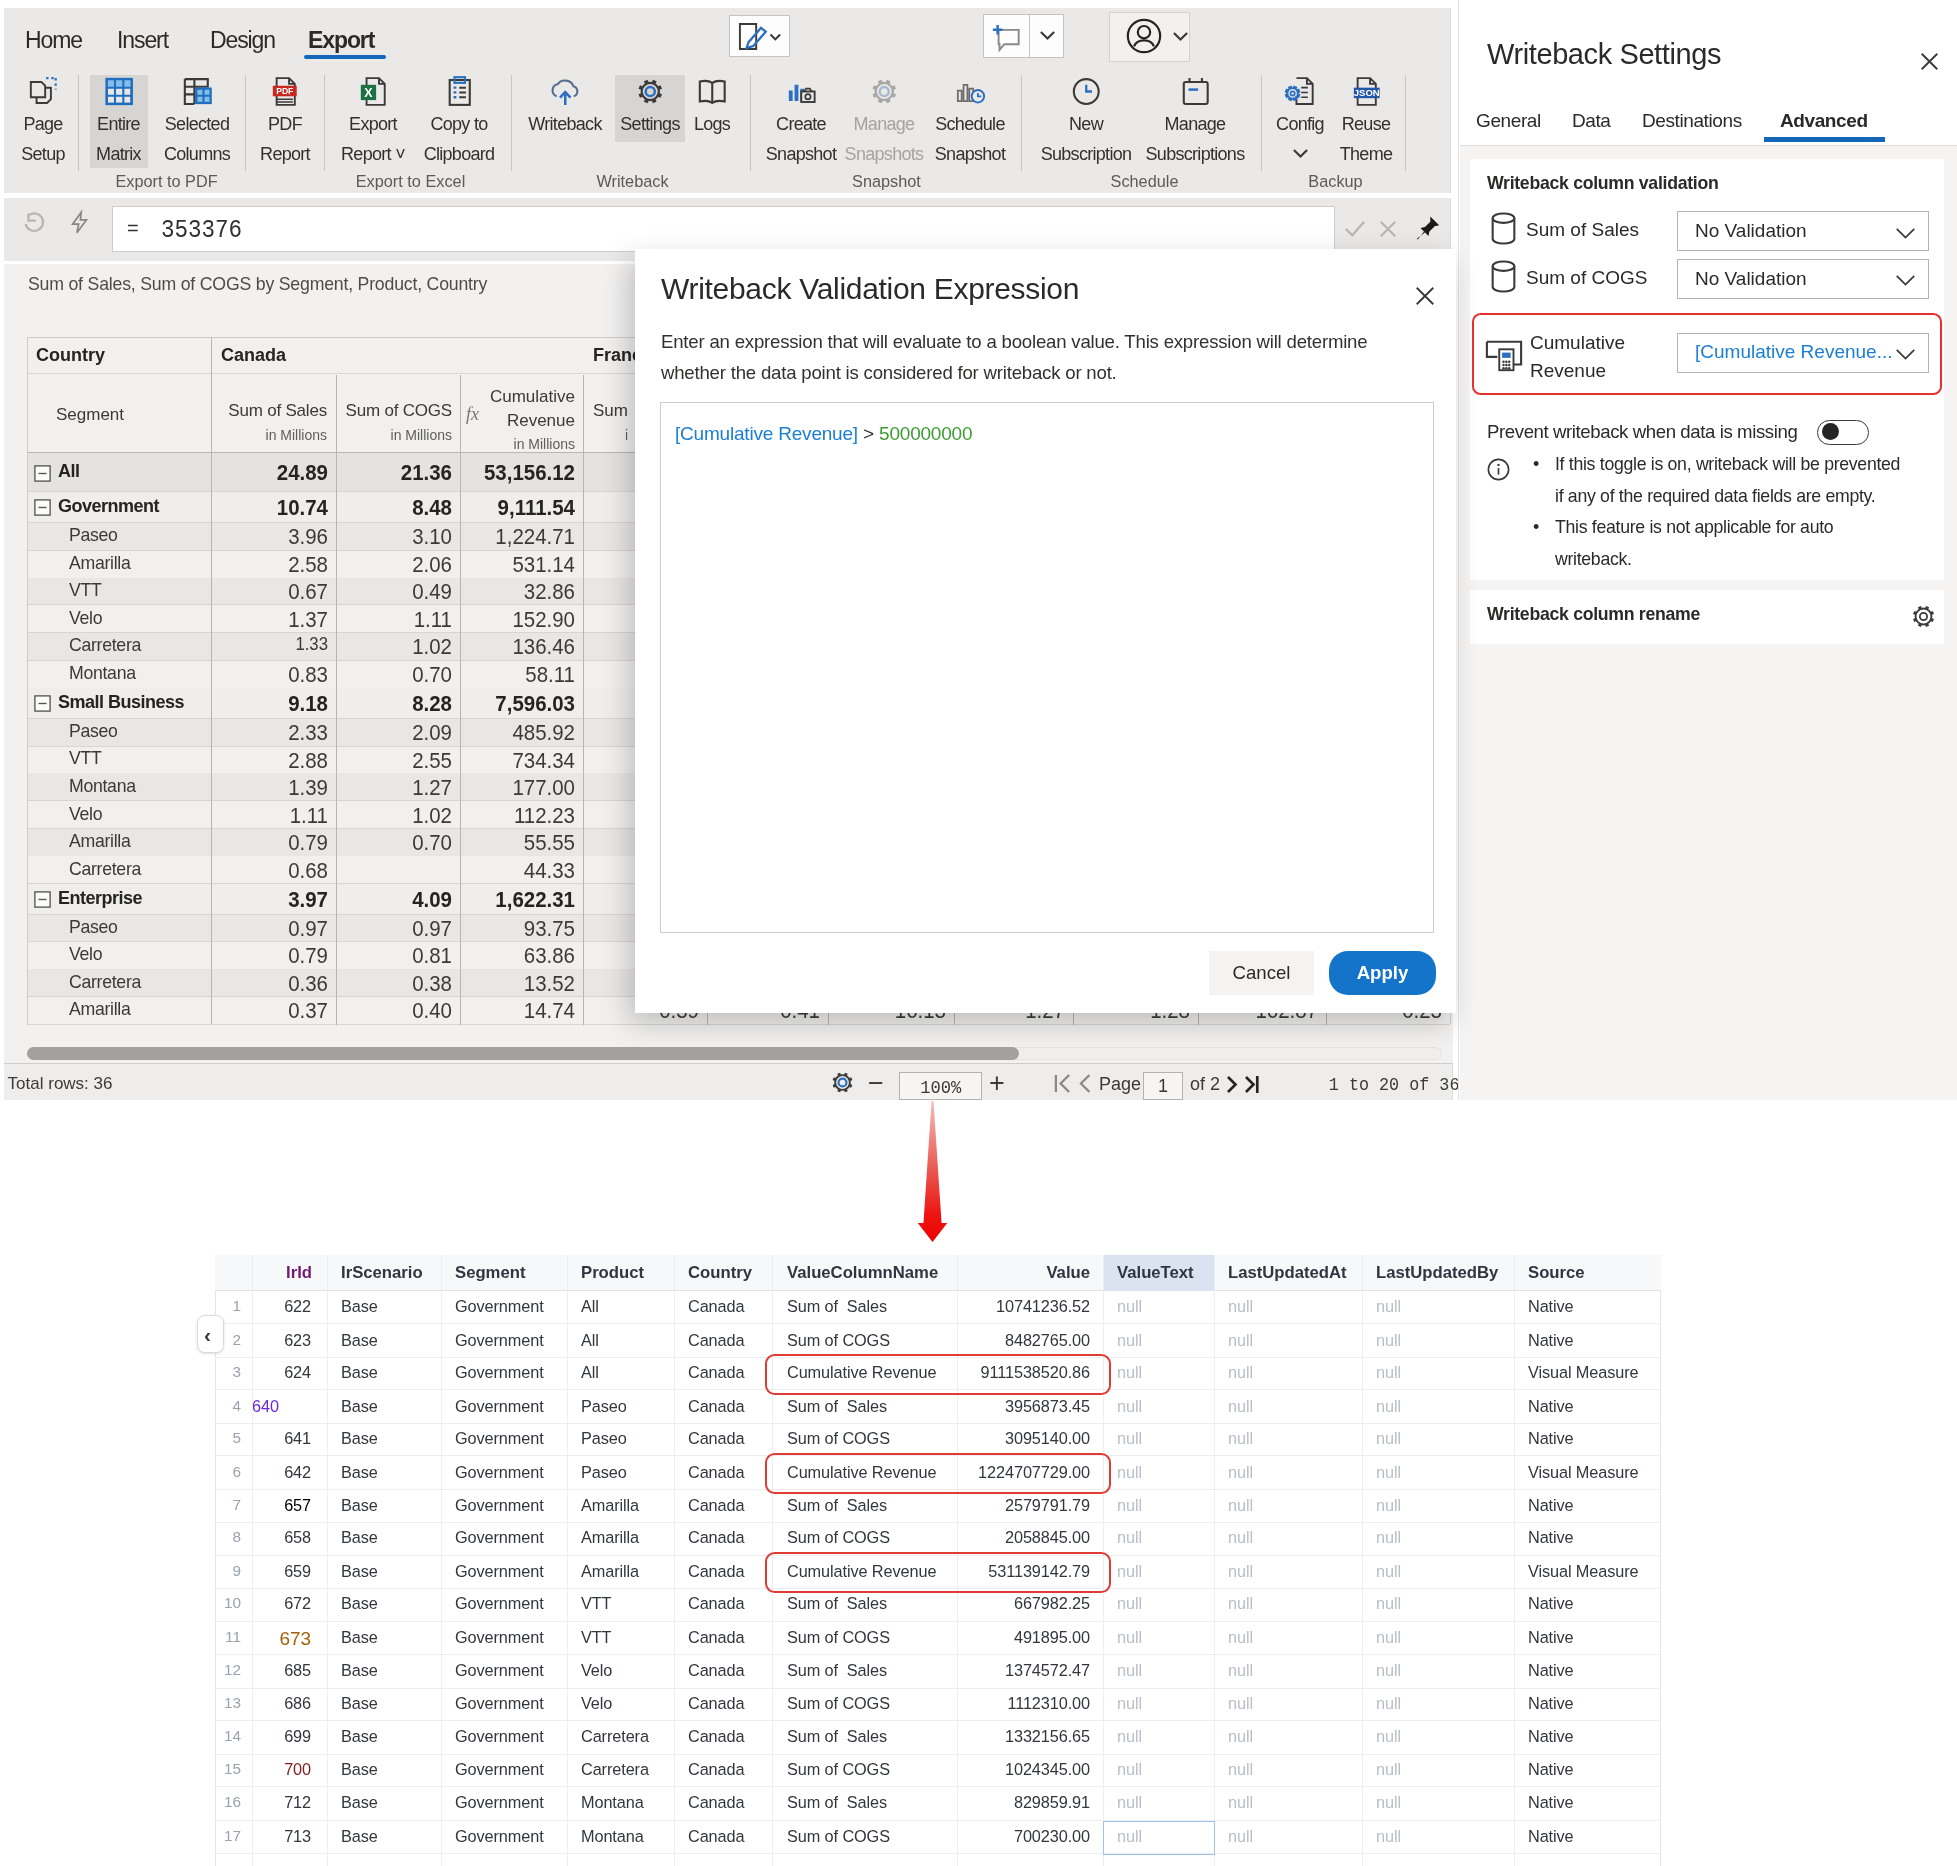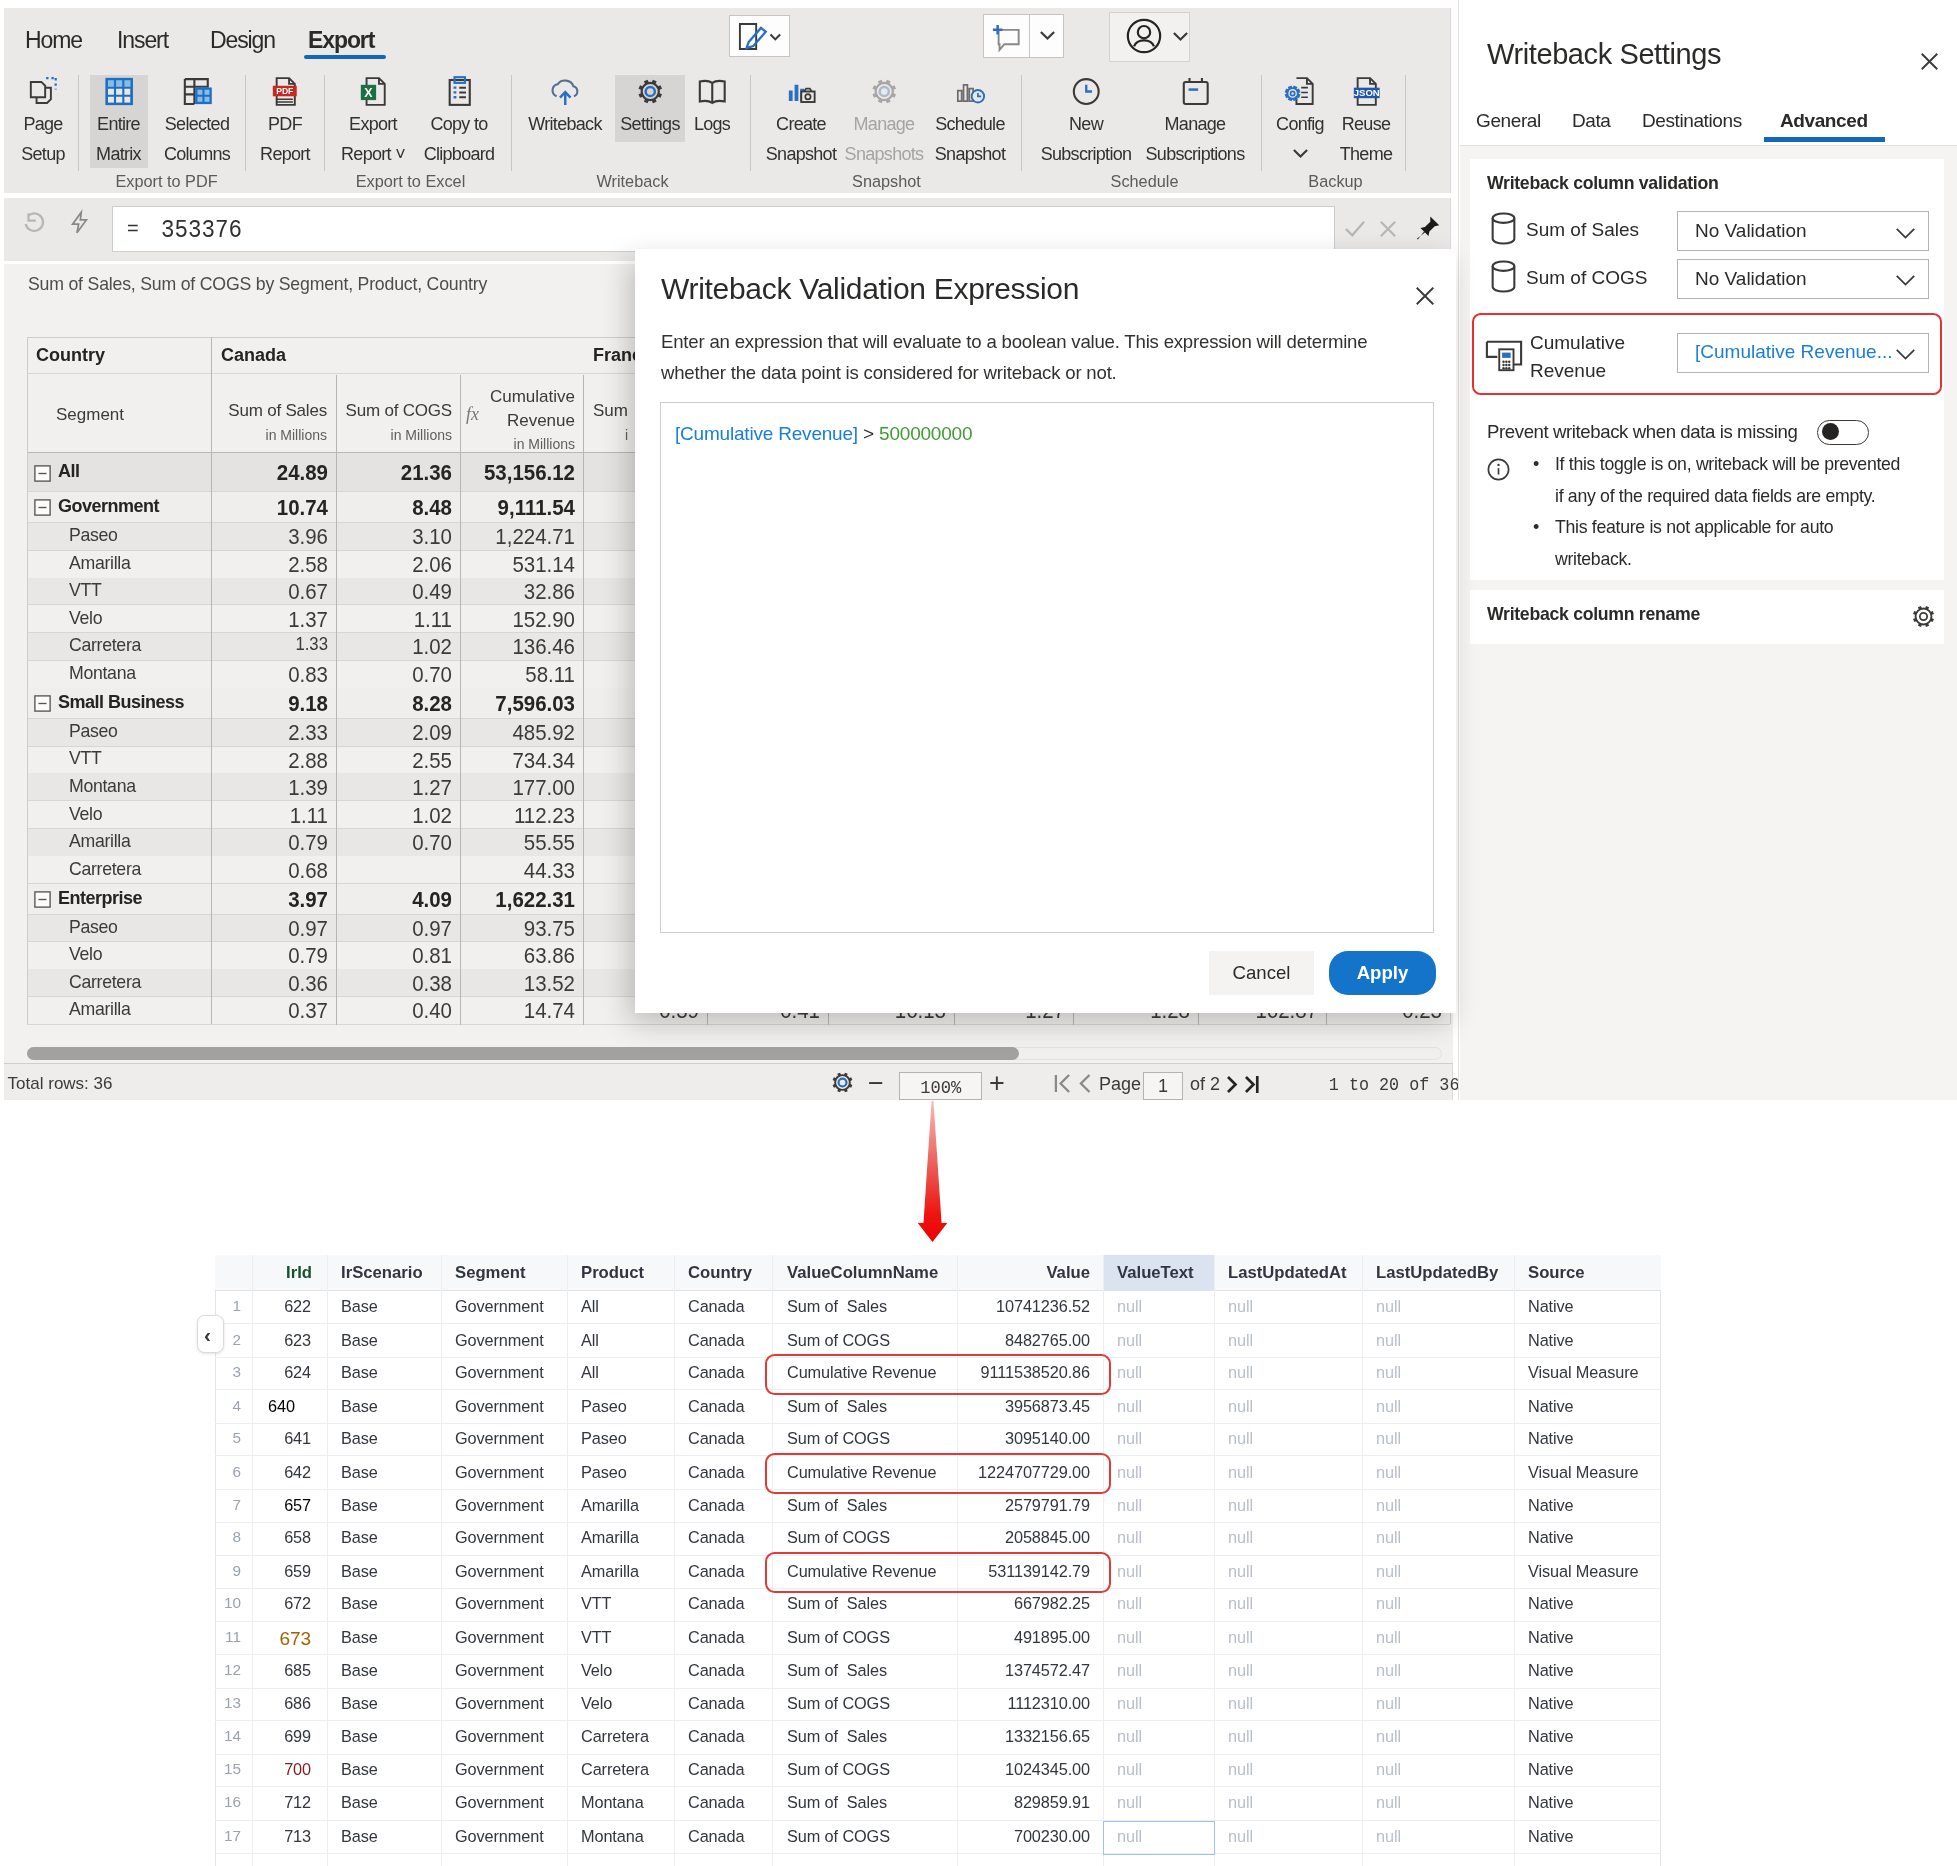--- a/index.html
+++ b/index.html
@@ -632,21 +632,21 @@
         <stop offset="0.45" stop-color="#e96058"></stop>
         <stop offset="0.8" stop-color="#ee1511"></stop>
         <stop offset="1" stop-color="#ec0202"></stop>
       </linearGradient>
     </defs>
     <path d="M21.5 0 L19.5 0 L11 128 L5 128 L20.5 148 L36 128 L30 128 L21.5 0 Z" fill="url(#ag)"></path>
   </svg>
 <div style="left:215px;top:1255px;width:1446px;height:612px;background:#fff;border:1px solid #e3e5e8;border-bottom:none;"></div>
 <div style="left:215px;top:1255px;width:1446px;height:36px;background:#f7f8fa;border-bottom:1px solid #e0e2e6;"></div>
 <div style="left:1103px;top:1255px;width:111px;height:36px;background:#dbe2f0;"></div>
-<div style="left:267px;top:1263px;width:45px;height:21px;font-size:16.7px;font-weight:700;color:#14532d;text-align:right;">IrId</div>
+<div style="left:267px;top:1263px;width:45px;height:21px;font-size:16.7px;font-weight:700;color:#701a75;text-align:right;">IrId</div>
 <div style="left:341px;top:1263px;width:99px;height:21px;font-size:16.7px;font-weight:700;color:#303540;">IrScenario</div>
 <div style="left:455px;top:1263px;width:112px;height:21px;font-size:16.7px;font-weight:700;color:#303540;">Segment</div>
 <div style="left:581px;top:1263px;width:93px;height:21px;font-size:16.7px;font-weight:700;color:#303540;">Product</div>
 <div style="left:688px;top:1263px;width:84px;height:21px;font-size:16.7px;font-weight:700;color:#303540;">Country</div>
 <div style="left:787px;top:1263px;width:170px;height:21px;font-size:16.7px;font-weight:700;color:#303540;">ValueColumnName</div>
 <div style="left:957px;top:1263px;width:133px;height:21px;font-size:16.7px;font-weight:700;color:#303540;text-align:right;">Value</div>
 <div style="left:1117px;top:1263px;width:97px;height:21px;font-size:16.7px;font-weight:700;color:#303540;">ValueText</div>
 <div style="left:1228px;top:1263px;width:134px;height:21px;font-size:16.7px;font-weight:700;color:#303540;">LastUpdatedAt</div>
 <div style="left:1376px;top:1263px;width:138px;height:21px;font-size:16.7px;font-weight:700;color:#303540;">LastUpdatedBy</div>
 <div style="left:1528px;top:1263px;width:133px;height:21px;font-size:16.7px;font-weight:700;color:#303540;">Source</div>
@@ -684,21 +684,21 @@
 <div style="left:581px;top:1363px;width:105px;height:21px;font-size:16.3px;letter-spacing:-0.1px;color:#32363d;">All</div>
 <div style="left:688px;top:1363px;width:96px;height:21px;font-size:16.3px;letter-spacing:-0.1px;color:#32363d;">Canada</div>
 <div style="left:787px;top:1363px;width:182px;height:21px;font-size:16.3px;letter-spacing:-0.1px;color:#32363d;">Cumulative Revenue</div>
 <div style="left:957px;top:1363px;width:133px;height:21px;font-size:16.3px;letter-spacing:-0.1px;color:#32363d;text-align:right;">9111538520.86</div>
 <div style="left:1117px;top:1363px;width:96px;height:21px;font-size:16.3px;letter-spacing:-0.1px;color:#b9bfc8;">null</div>
 <div style="left:1228px;top:1363px;width:96px;height:21px;font-size:16.3px;letter-spacing:-0.1px;color:#b9bfc8;">null</div>
 <div style="left:1376px;top:1363px;width:96px;height:21px;font-size:16.3px;letter-spacing:-0.1px;color:#b9bfc8;">null</div>
 <div style="left:1528px;top:1363px;width:153px;height:21px;font-size:16.3px;letter-spacing:-0.1px;color:#32363d;">Visual Measure</div>
 <div style="left:215px;top:1391px;width:1446px;height:32.5px;border-bottom:1px solid #eceef1;"></div>
 <div style="left:215px;top:1397px;width:26px;height:21px;font-size:15.3px;color:#9aa2ad;text-align:right;">4</div>
-<div style="left:252px;top:1397px;width:59px;height:21px;font-size:16.3px;letter-spacing:-0.1px;color:#000000;text-align:center;">640</div>
+<div style="left:252px;top:1397px;width:59px;height:21px;font-size:16.3px;letter-spacing:-0.1px;color:#6d28d9;text-align:left;">640</div>
 <div style="left:341px;top:1397px;width:96px;height:21px;font-size:16.3px;letter-spacing:-0.1px;color:#32363d;">Base</div>
 <div style="left:455px;top:1397px;width:134px;height:21px;font-size:16.3px;letter-spacing:-0.1px;color:#32363d;">Government</div>
 <div style="left:581px;top:1397px;width:105px;height:21px;font-size:16.3px;letter-spacing:-0.1px;color:#32363d;">Paseo</div>
 <div style="left:688px;top:1397px;width:96px;height:21px;font-size:16.3px;letter-spacing:-0.1px;color:#32363d;">Canada</div>
 <div style="left:787px;top:1397px;width:182px;height:21px;font-size:16.3px;letter-spacing:-0.1px;color:#32363d;">Sum of &nbsp;Sales</div>
 <div style="left:957px;top:1397px;width:133px;height:21px;font-size:16.3px;letter-spacing:-0.1px;color:#32363d;text-align:right;">3956873.45</div>
 <div style="left:1117px;top:1397px;width:96px;height:21px;font-size:16.3px;letter-spacing:-0.1px;color:#b9bfc8;">null</div>
 <div style="left:1228px;top:1397px;width:96px;height:21px;font-size:16.3px;letter-spacing:-0.1px;color:#b9bfc8;">null</div>
 <div style="left:1376px;top:1397px;width:96px;height:21px;font-size:16.3px;letter-spacing:-0.1px;color:#b9bfc8;">null</div>
 <div style="left:1528px;top:1397px;width:153px;height:21px;font-size:16.3px;letter-spacing:-0.1px;color:#32363d;">Native</div>

